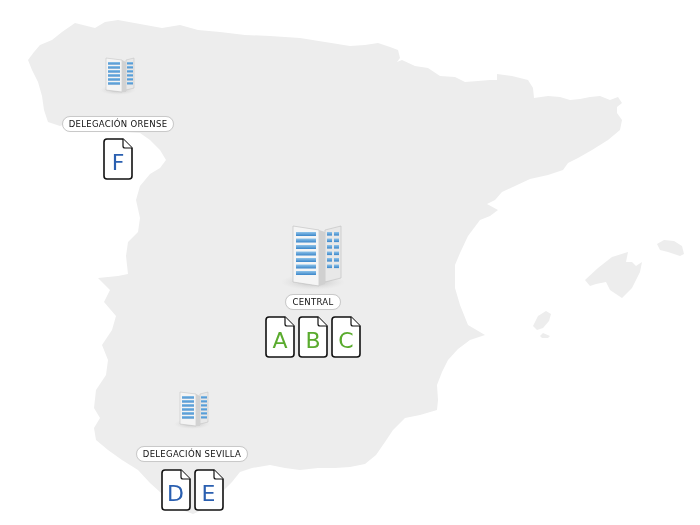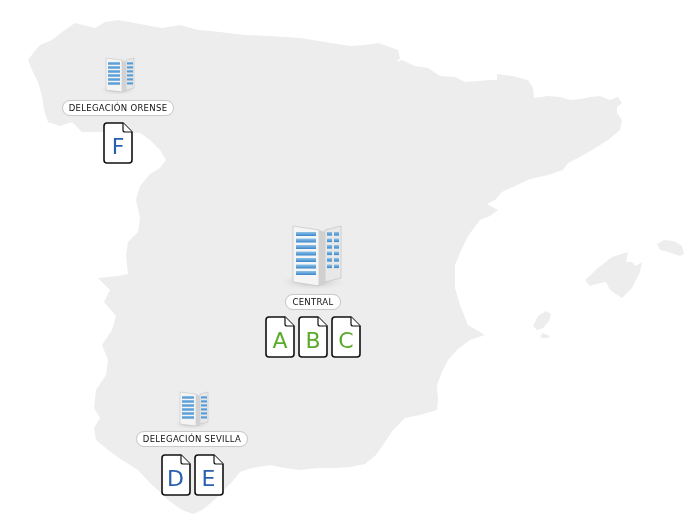--- a/index.html
+++ b/index.html
@@ -133,21 +133,21 @@
         <rect x="12" y="28" width="12" height="2.6"></rect>
         <rect x="31" y="8" width="6" height="2.4"></rect>
         <rect x="31" y="12" width="6" height="2.4"></rect>
         <rect x="31" y="16" width="6" height="2.4"></rect>
         <rect x="31" y="20" width="6" height="2.4"></rect>
         <rect x="31" y="24" width="6" height="2.4"></rect>
         <rect x="31" y="28" width="6" height="2.4"></rect>
       </g>
     </svg>
   </div>
-  <div class="label" style="margin-top:4px;">DELEGACIÓN ORENSE</div>
+  <div class="label" style="margin-top:20px;">DELEGACIÓN ORENSE</div>
   <div class="docs">
     <div class="doc">
       <svg width="30" height="42" viewBox="0 0 30 42">
         <path d="M4 1 H20 L29 10 V38 Q29 41 26 41 H4 Q1 41 1 38 V4 Q1 1 4 1 Z" fill="#ffffff" stroke="#111" stroke-width="1.6"></path>
         <path d="M20 1 V8 Q20 10 22 10 H29" fill="#ffffff" stroke="#111" stroke-width="1.2"></path>
       </svg>
       <span class="letter" style="color:#2a5fb0;">F</span>
     </div>
   </div>
 </div>
@@ -244,21 +244,21 @@
         <rect x="12" y="28" width="12" height="2.6"></rect>
         <rect x="31" y="8" width="6" height="2.4"></rect>
         <rect x="31" y="12" width="6" height="2.4"></rect>
         <rect x="31" y="16" width="6" height="2.4"></rect>
         <rect x="31" y="20" width="6" height="2.4"></rect>
         <rect x="31" y="24" width="6" height="2.4"></rect>
         <rect x="31" y="28" width="6" height="2.4"></rect>
       </g>
     </svg>
   </div>
-  <div class="label" style="margin-top:1px;">DELEGACIÓN SEVILLA</div>
+  <div class="label" style="margin-top:16px;">DELEGACIÓN SEVILLA</div>
   <div class="docs" style="margin-top:7px;">
     <div class="doc">
       <svg width="30" height="42" viewBox="0 0 30 42">
         <path d="M4 1 H20 L29 10 V38 Q29 41 26 41 H4 Q1 41 1 38 V4 Q1 1 4 1 Z" fill="#ffffff" stroke="#111" stroke-width="1.6"></path>
         <path d="M20 1 V8 Q20 10 22 10 H29" fill="#ffffff" stroke="#111" stroke-width="1.2"></path>
       </svg>
       <span class="letter" style="color:#2a5fb0;">D</span>
     </div>
     <div class="doc">
       <svg width="30" height="42" viewBox="0 0 30 42">

